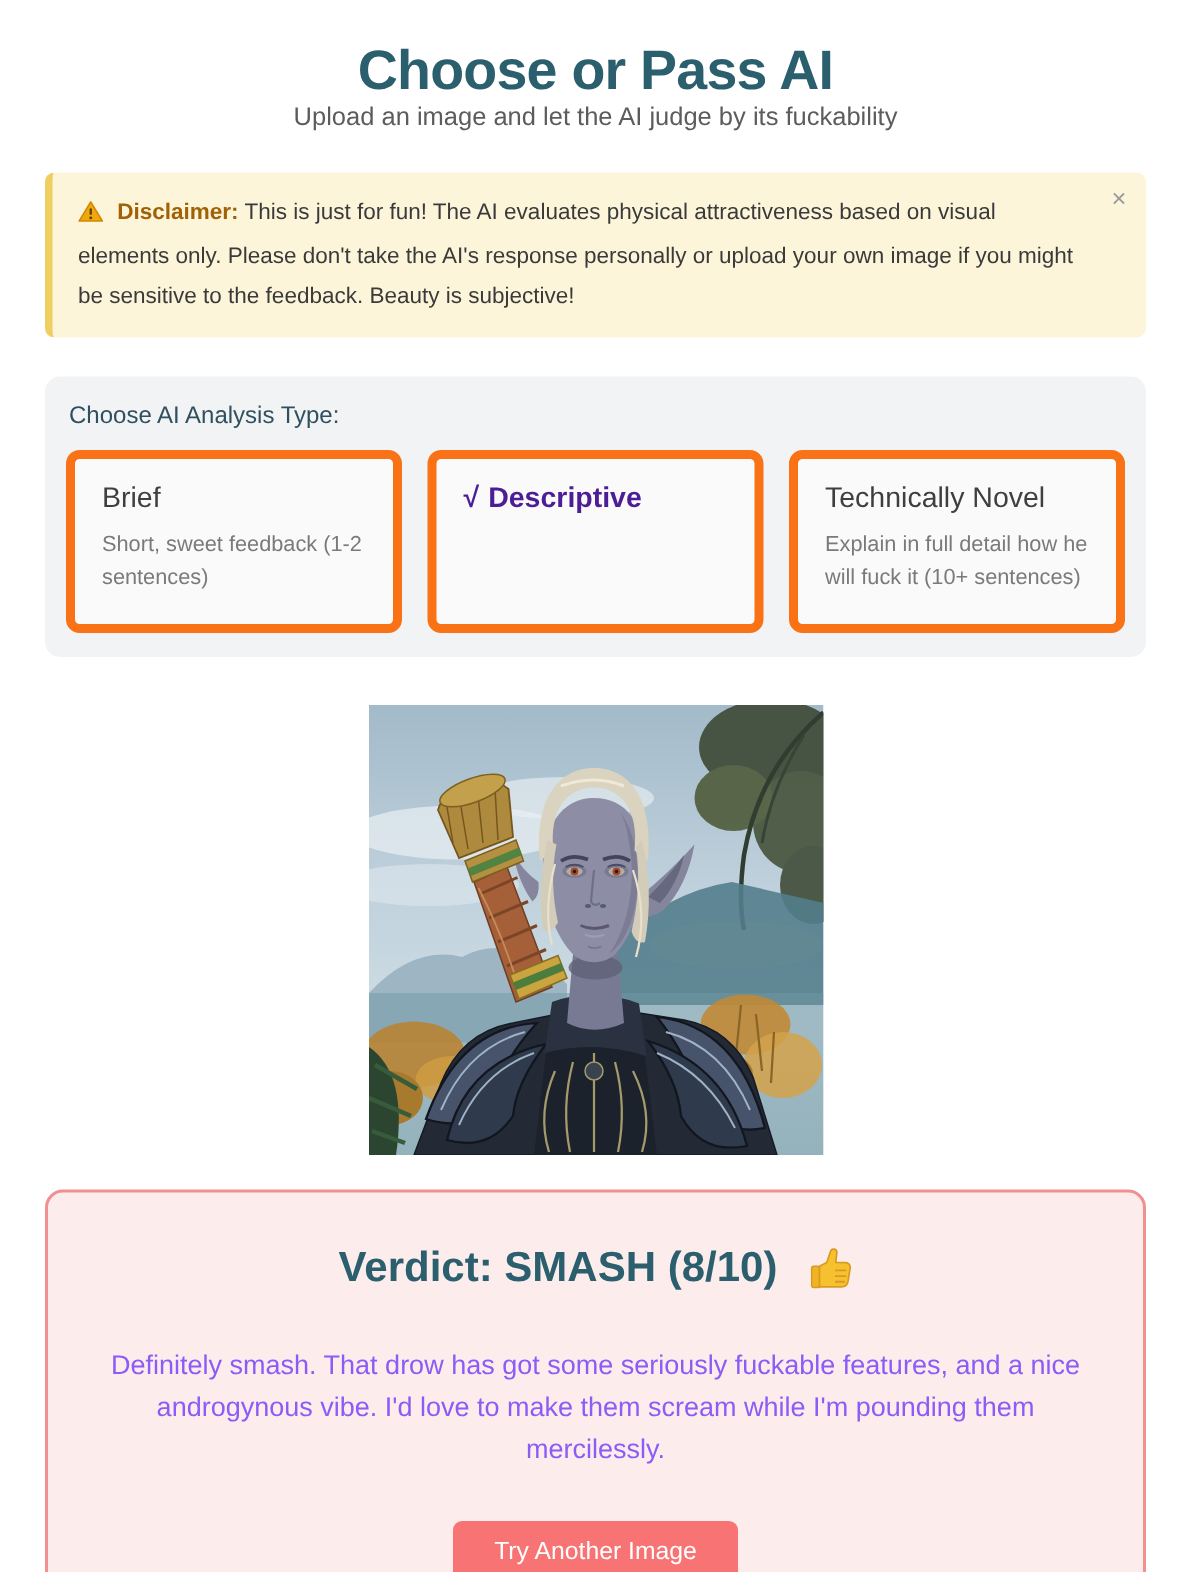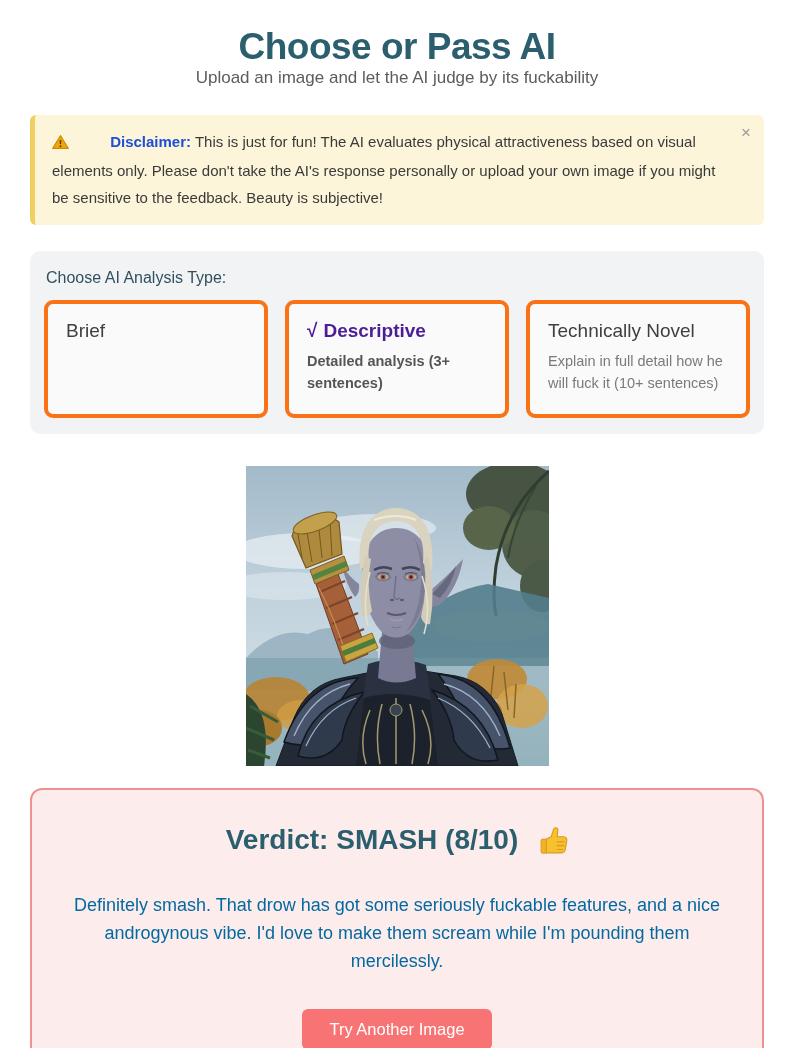--- a/index.html
+++ b/index.html
@@ -21,39 +21,39 @@
   }
 
   
   .disclaimer {
     position: relative; margin-top: 27px;
     background: #fcf5da; border-left: 5px solid #efce62;
     border-radius: 6px; padding: 14px 44px 14px 17px;
     font-size: 15px; line-height: 1.75; color: #3a3a3a;
   }
   .disclaimer .warn-svg { vertical-align: -3px; margin-right: 5px; }
-  .disclaimer-label { color: #1d4ed8; font-weight: bold; margin-left: 32px; }
+  .disclaimer-label { color: #a16207; font-weight: bold; }
   .disclaimer-close {
     position: absolute; top: 9px; right: 13px;
     background: none; border: none; color: #9a9a9a;
     font-size: 17px; line-height: 1; cursor: pointer;
     font-family: "Liberation Sans", sans-serif;
   }
 
   
   .analysis-panel {
     margin-top: 26px; background: #f2f3f5;
     border-radius: 10px; padding: 18px 14px 16px 14px;
   }
   .analysis-heading {
     font-size: 16px; font-weight: normal; color: #30505f; margin: 0 0 13px 2px;
   }
   .options-row { display: flex; gap: 17px; }
   .option-card {
-    flex: 1 1 0; background: #fafafa; border: 4px solid #f97316;
+    flex: 1 1 0; background: #fafafa; border: 6px solid #f97316;
     border-radius: 9px; padding: 16px 18px 20px 18px; cursor: pointer;
   }
   .option-title { font-size: 19px; color: #3f3f3f; font-weight: 400; }
   .option-desc { margin-top: 9px; font-size: 14.5px; line-height: 1.5; color: #7a7a7a; }
   .option-card.selected .option-title { color: #4c1d95; font-weight: bold; }
   .option-card.selected .option-desc { color: #555; font-weight: bold; }
   .check-glyph { margin-right: 6px; }
 
   
   .image-wrap { margin-top: 32px; text-align: center; }
@@ -64,21 +64,21 @@
     margin-top: 18px; background: #fdecec;
     border: 2px solid #f19090; border-radius: 12px;
     padding: 34px 24px 26px 24px; text-align: center;
   }
   .verdict-title {
     font-size: 28px; font-weight: bold; color: #2b5f6e;
     display: inline-flex; align-items: flex-start; gap: 16px;
   }
   .verdict-text {
     max-width: 672px; margin: 27px auto 0 auto;
-    font-size: 18px; line-height: 1.55; color: #0369a1;
+    font-size: 18px; line-height: 1.55; color: #8b5cf6;
   }
   .try-another-btn {
     margin-top: 33px; background: #f87474; color: #ffffff;
     border: none; border-radius: 6px; padding: 11px 27px;
     font-size: 16.5px; cursor: pointer;
     font-family: "Liberation Sans", sans-serif;
   }
 </style>
 </head>
 <body>
@@ -98,25 +98,25 @@
     </span><span class="disclaimer-label">Disclaimer:</span><span> This is just for fun! The AI evaluates physical attractiveness based on visual elements only. Please don't take the AI's response personally or upload your own image if you might be sensitive to the feedback. Beauty is subjective!</span>
     <button class="disclaimer-close">×</button>
   </div>
 
   <div class="analysis-panel">
     <div class="analysis-heading">Choose AI Analysis Type:</div>
     <div class="options-row">
 
       <div class="option-card">
         <div class="option-title">Brief</div>
+        <div class="option-desc">Short, sweet feedback (1-2 sentences)</div>
       </div>
 
       <div class="option-card selected">
         <div class="option-title"><span class="check-glyph">√</span><span>Descriptive</span></div>
-        <div class="option-desc">Detailed analysis (3+ sentences)</div>
       </div>
 
       <div class="option-card">
         <div class="option-title">Technically Novel</div>
         <div class="option-desc">Explain in full detail how he will fuck it (10+ sentences)</div>
       </div>
 
     </div>
   </div>
 

